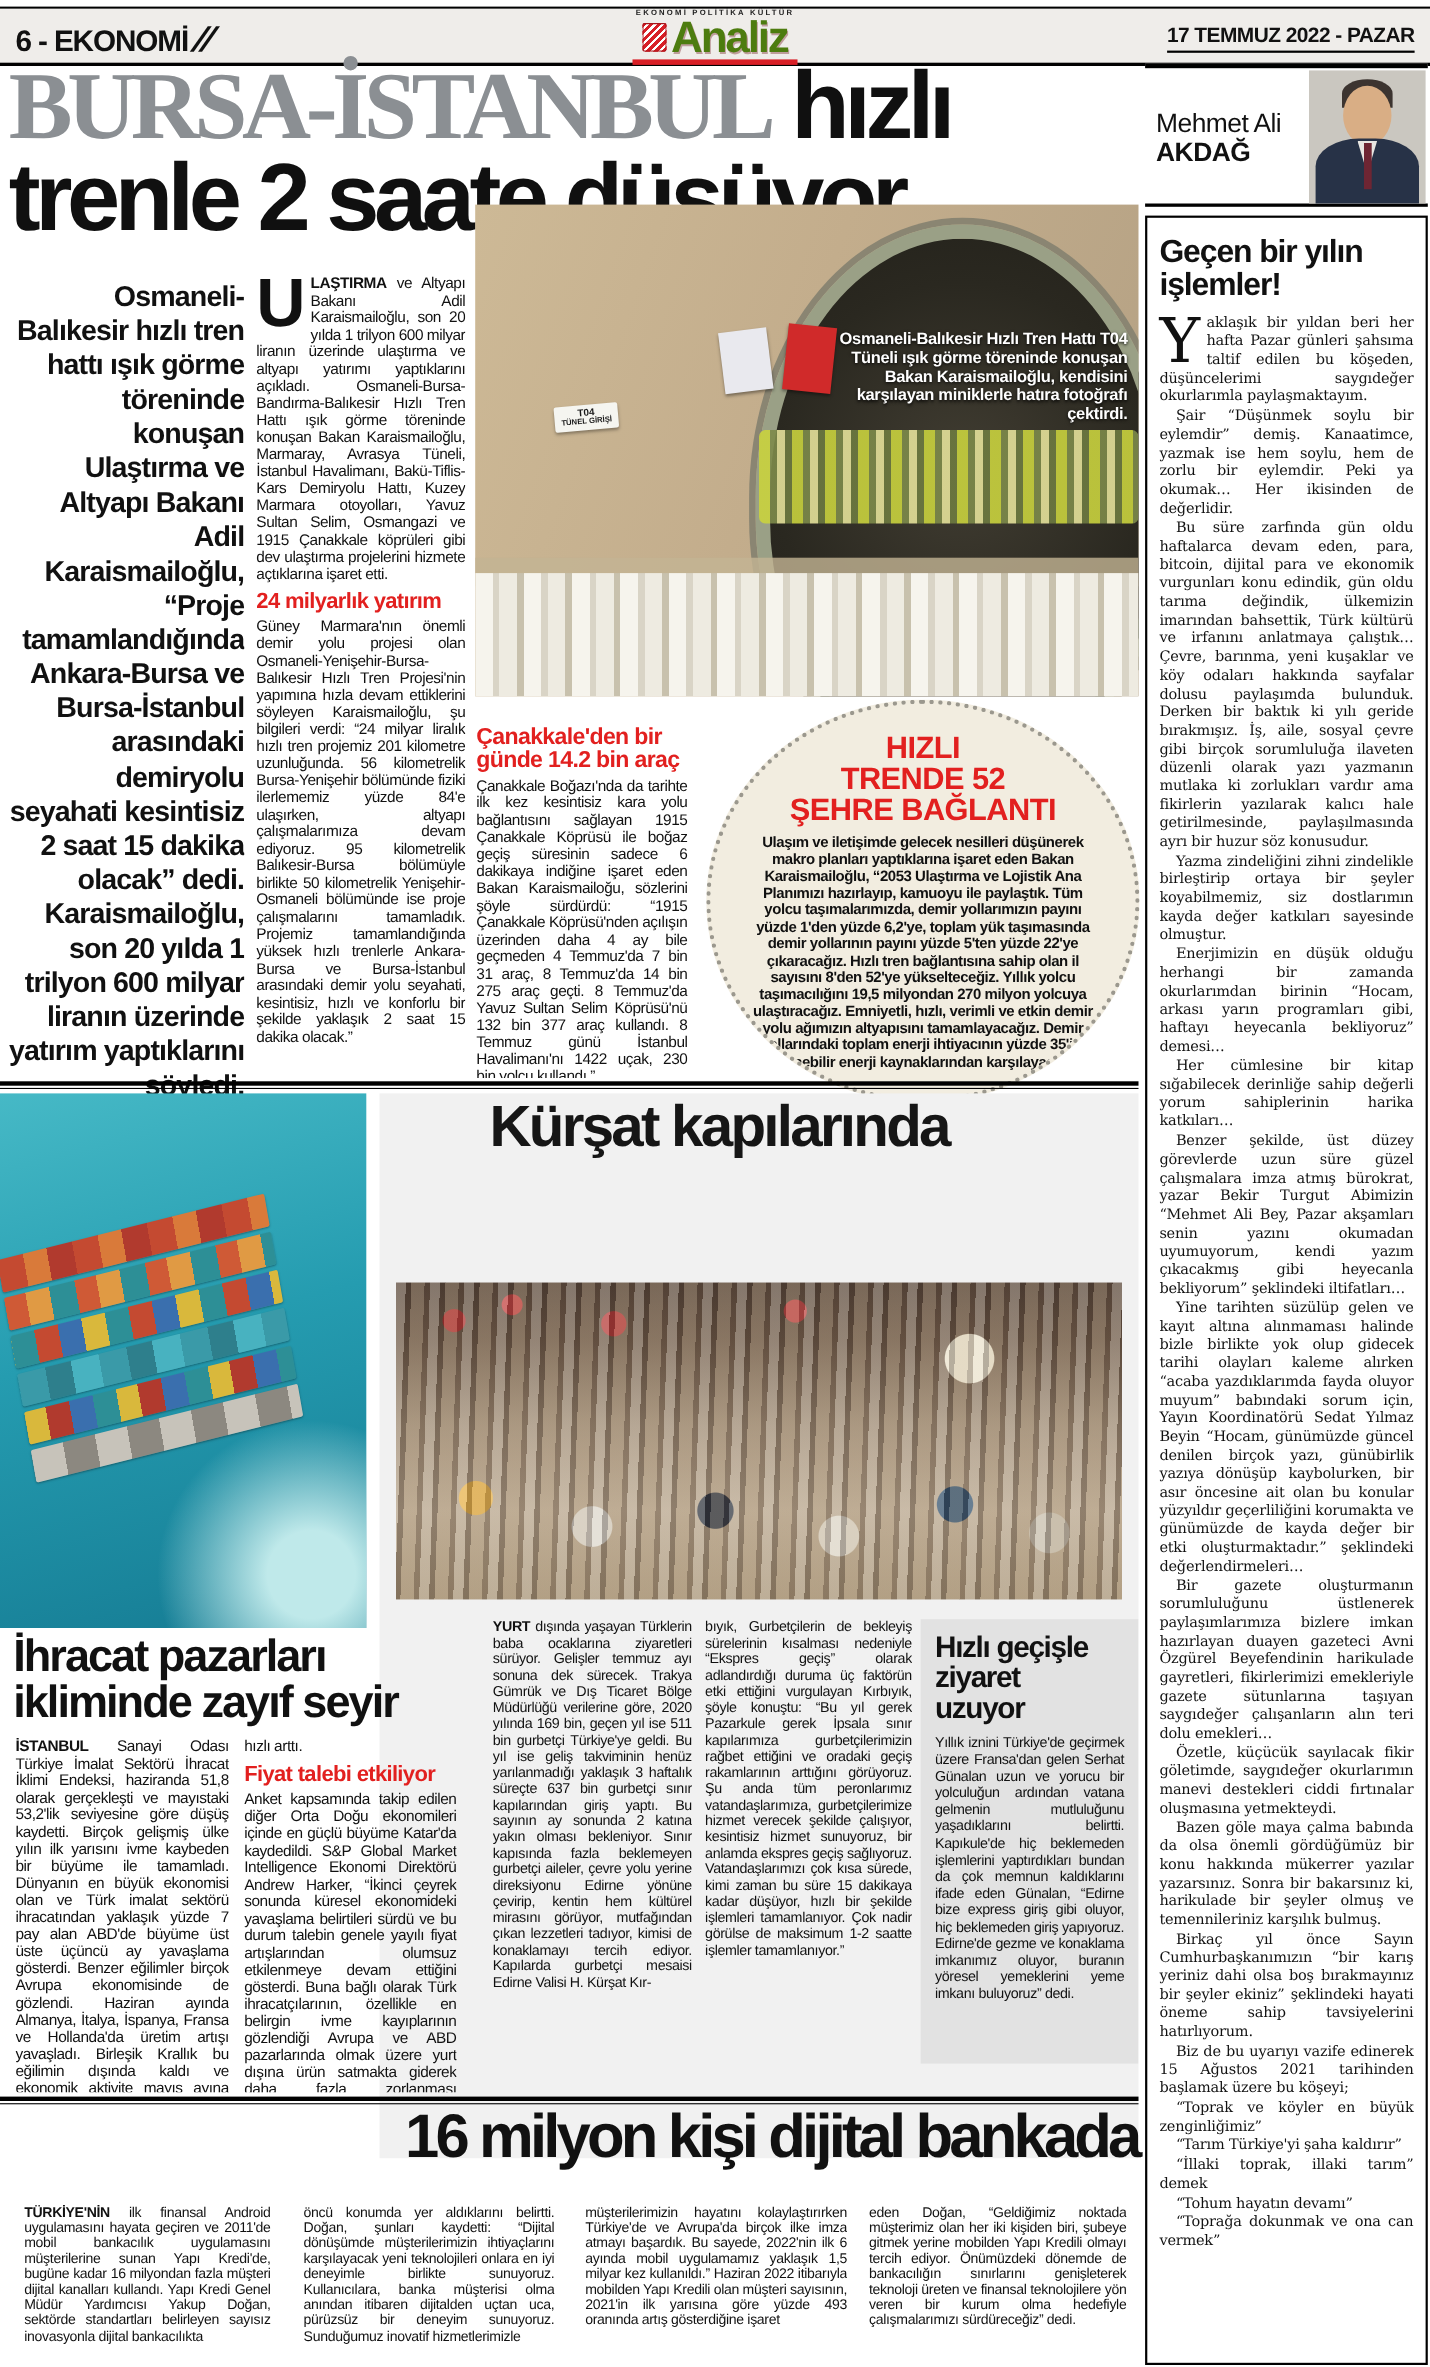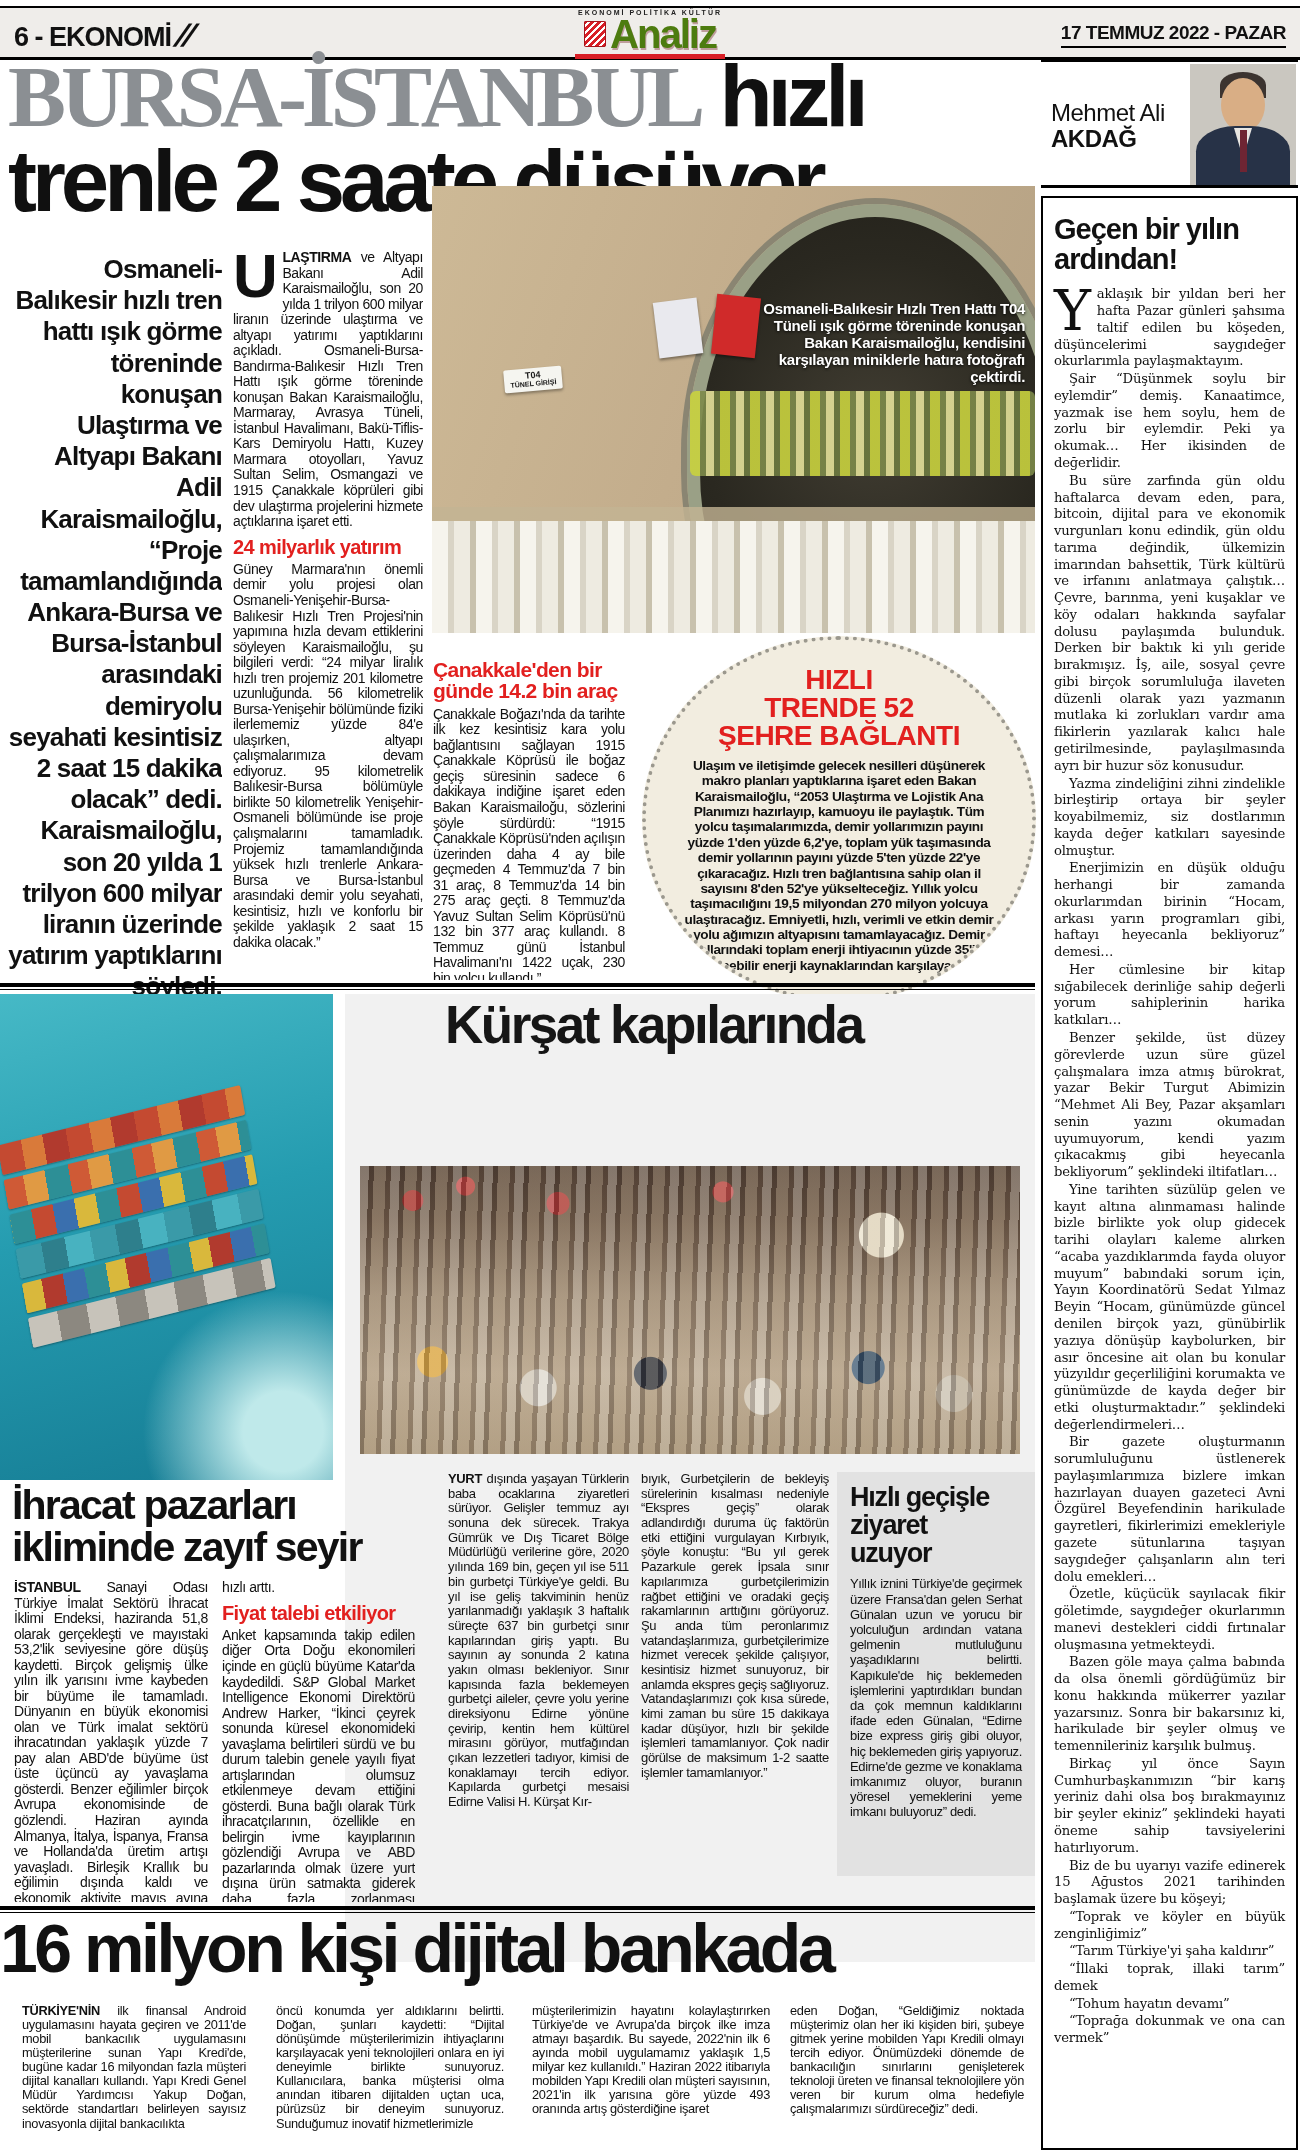--- a/index.html
+++ b/index.html
@@ -100,21 +100,21 @@
   .g-col2{left:296px;width:188px;}
   .g-box{position:absolute;left:492px;top:478px;width:198px;height:404px;background:#e2e2e2;
      box-sizing:border-box;padding:12px 13px;overflow:hidden;}
   .g-box .bt{font-size:27px;font-weight:800;line-height:1.03;letter-spacing:-1.2px;}
   .g-box .bb{margin-top:9px;font-size:13px;line-height:1.17;letter-spacing:-0.35px;text-align:justify;}
   
   .ih-head{left:12px;top:1485px;font-size:41px;font-weight:800;line-height:1.02;letter-spacing:-1.8px;}
   .ih-col1{left:14px;top:1580px;width:194px;height:322px;}
   .ih-col2{left:222px;top:1580px;width:193px;height:322px;}
   
-  .bank-head{left:0;top:1914px;width:1035px;text-align:left;font-size:68px;font-weight:800;letter-spacing:-3.5px;line-height:1;}
+  .bank-head{left:0;top:1914px;width:1035px;text-align:right;font-size:56px;font-weight:800;letter-spacing:-3.5px;line-height:1;}
   .bank-col{top:2004px;height:146px;font-size:12.8px;line-height:1.1;letter-spacing:-0.3px;text-align:justify;overflow:hidden;position:absolute;}
   .b1{left:22px;width:224px;}
   .b2{left:276px;width:228px;}
   .b3{left:532px;width:238px;}
   .b4{left:790px;width:234px;}
   
   .authbox{left:1041px;top:58px;width:257px;height:130px;background:#fff;border-top:4px solid #000;border-bottom:3px solid #000;box-sizing:border-box;}
   .authname{position:absolute;left:10px;top:38px;font-size:24px;line-height:1.08;letter-spacing:-0.5px;}
   .authname .ln{font-weight:800;}
   .authphoto{position:absolute;right:2px;top:2px;width:106px;height:121px;background:#cac7c0;overflow:hidden;}
@@ -262,21 +262,21 @@
     <div class="authphoto">
       <div class="hair"></div>
         <div class="head"></div>
         <div class="suit"></div>
         <div class="shirt"></div>
         <div class="tie"></div>
     </div>
   </div>
 
   <div class="abs opbox">
-    <div class="optitle">Geçen bir yılın ardından!</div>
+    <div class="optitle">Geçen bir yılın işlemler!</div>
     <p class="first"><span class="opdrop">Y</span><span>aklaşık bir yıldan beri her hafta Pazar günleri şahsıma taltif edilen bu köşeden, düşüncelerimi saygıdeğer okurlarımla paylaşmaktayım.</span></p>
     <p>Şair “Düşünmek soylu bir eylemdir” demiş. Kanaatimce, yazmak ise hem soylu, hem de zorlu bir eylemdir. Peki ya okumak… Her ikisinden de değerlidir.</p>
     <p>Bu süre zarfında gün oldu haftalarca devam eden, para, bitcoin, dijital para ve ekonomik vurgunları konu edindik, gün oldu tarıma değindik, ülkemizin imarından bahsettik, Türk kültürü ve irfanını anlatmaya çalıştık… Çevre, barınma, yeni kuşaklar ve köy odaları hakkında sayfalar dolusu paylaşımda bulunduk. Derken bir baktık ki yılı geride bırakmışız. İş, aile, sosyal çevre gibi birçok sorumluluğa ilaveten düzenli olarak yazı yazmanın mutlaka ki zorlukları vardır ama fikirlerin yazılarak kalıcı hale getirilmesinde, paylaşılmasında ayrı bir huzur söz konusudur.</p>
     <p>Yazma zindeliğini zihni zindelikle birleştirip ortaya bir şeyler koyabilmemiz, siz dostlarımın kayda değer katkıları sayesinde olmuştur.</p>
     <p>Enerjimizin en düşük olduğu herhangi bir zamanda okurlarımdan birinin “Hocam, arkası yarın programları gibi, haftayı heyecanla bekliyoruz” demesi…</p>
     <p>Her cümlesine bir kitap sığabilecek derinliğe sahip değerli yorum sahiplerinin harika katkıları…</p>
     <p>Benzer şekilde, üst düzey görevlerde uzun süre güzel çalışmalara imza atmış bürokrat, yazar Bekir Turgut Abimizin “Mehmet Ali Bey, Pazar akşamları senin yazını okumadan uyumuyorum, kendi yazım çıkacakmış gibi heyecanla bekliyorum” şeklindeki iltifatları…</p>
     <p>Yine tarihten süzülüp gelen ve kayıt altına alınmaması halinde bizle birlikte yok olup gidecek tarihi olayları kaleme alırken “acaba yazdıklarımda fayda oluyor muyum” babındaki sorum için, Yayın Koordinatörü Sedat Yılmaz Beyin “Hocam, günümüzde güncel denilen birçok yazı, günübirlik yazıya dönüşüp kaybolurken, bir asır öncesine ait olan bu konular yüzyıldır geçerliliğini korumakta ve günümüzde de kayda değer bir etki oluşturmaktadır.” şeklindeki değerlendirmeleri…</p>
     <p>Bir gazete oluşturmanın sorumluluğunu üstlenerek paylaşımlarımıza bizlere imkan hazırlayan duayen gazeteci Avni Özgürel Beyefendinin harikulade gayretleri, fikirlerimizi emekleriyle gazete sütunlarına taşıyan saygıdeğer çalışanların alın teri dolu emekleri…</p>
     <p>Özetle, küçücük sayılacak fikir göletimde, saygıdeğer okurlarımın manevi destekleri ciddi fırtınalar oluşmasına yetmekteydi.</p>

